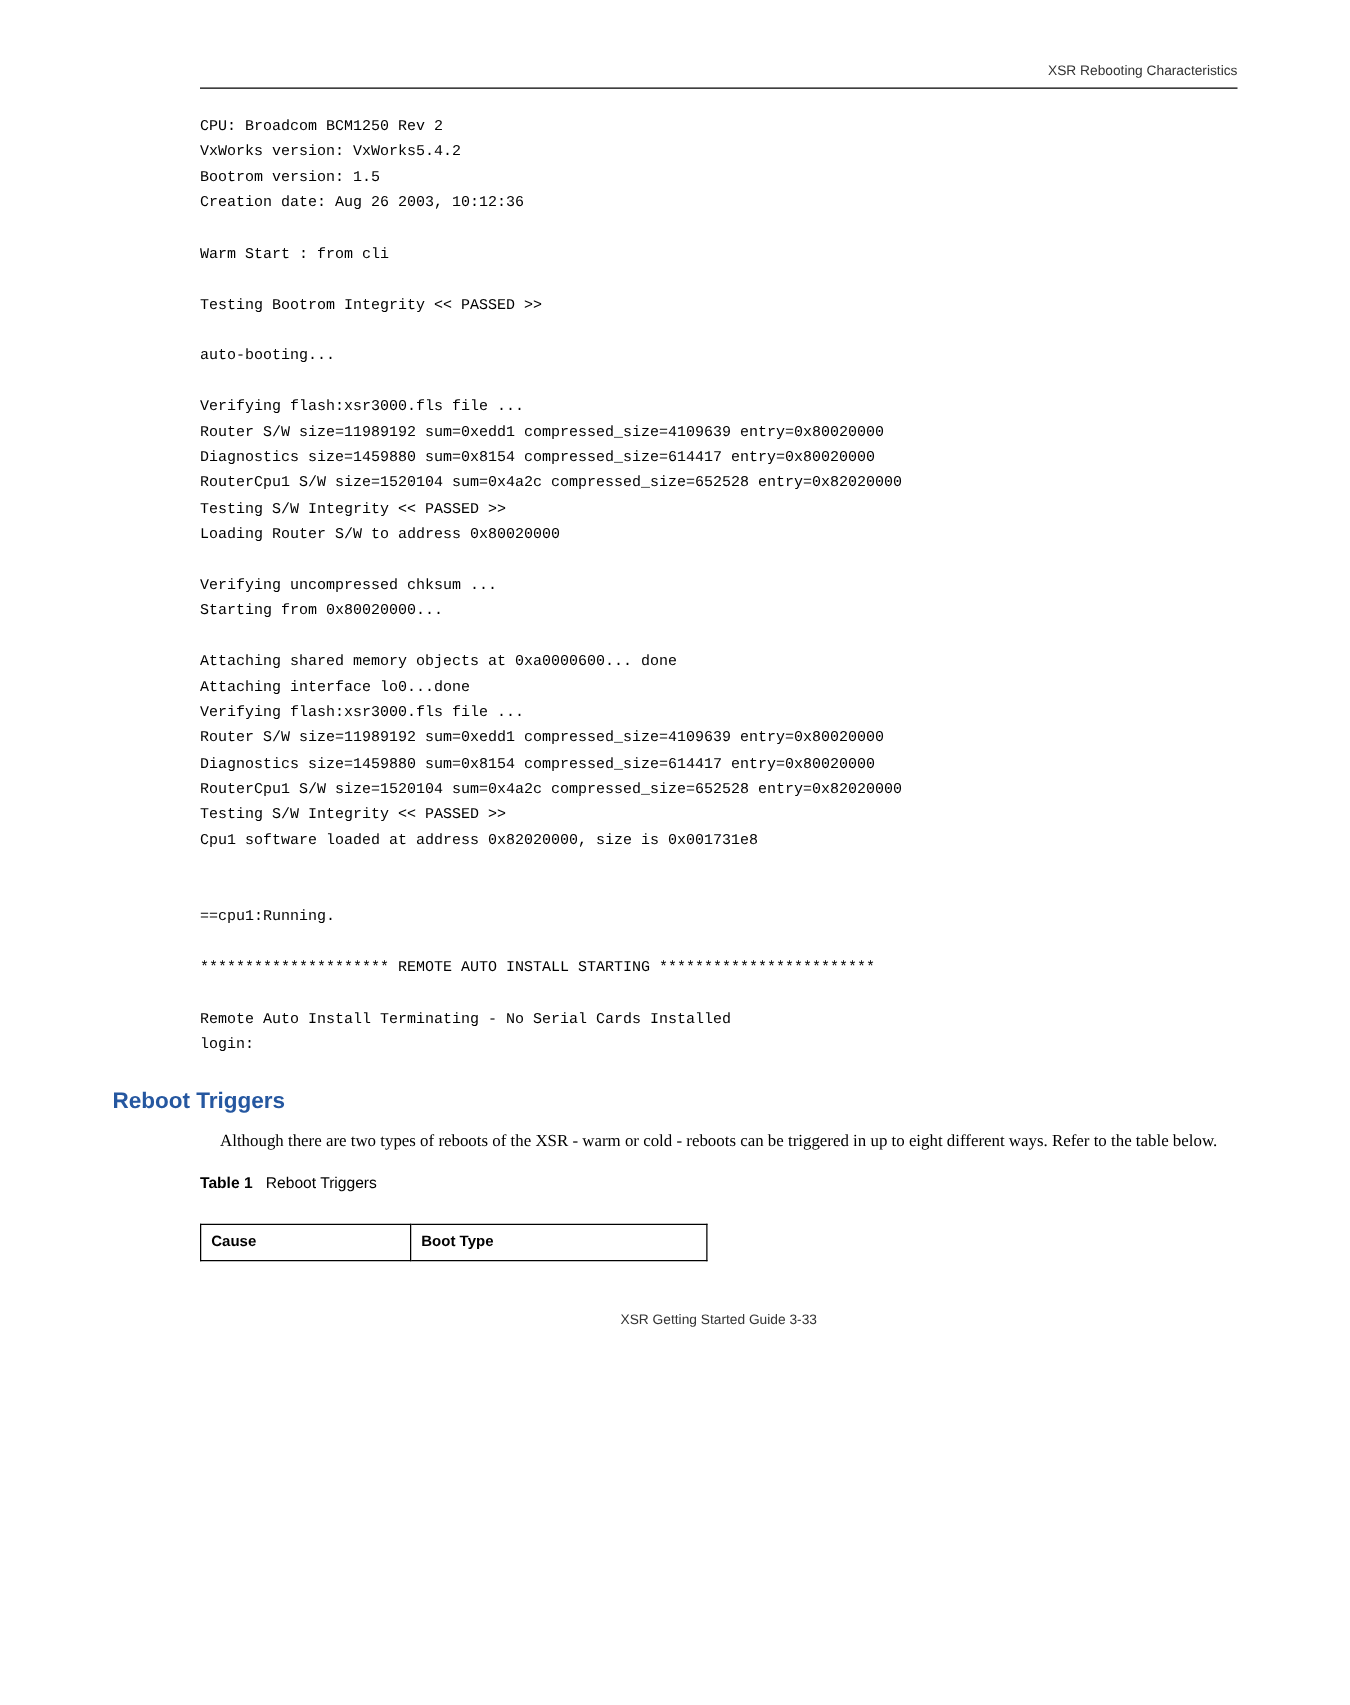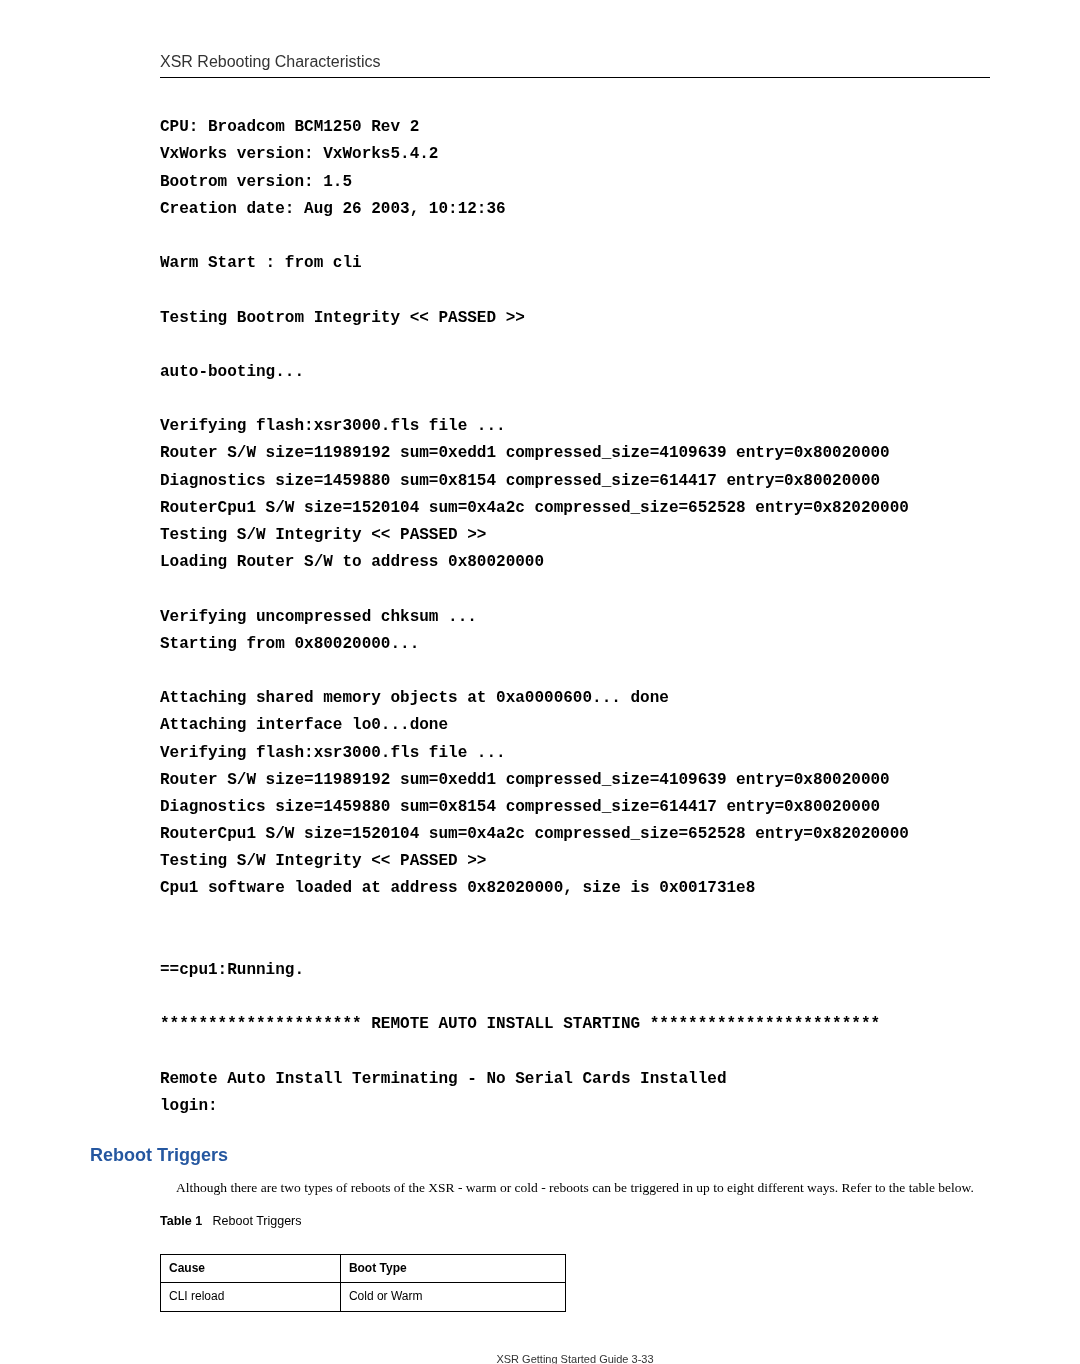--- a/index.html
+++ b/index.html
@@ -5,32 +5,32 @@
   body {
     font-family: "Book Antiqua", Palatino, "Palatino Linotype", Georgia, serif;
     font-size: 13.5px;
     color: #000;
     background: #fff;
     margin: 0;
     padding: 50px 90px 40px 160px;
     line-height: 1.45;
   }
   .top-right {
-    text-align: left;
+    text-align: right;
     font-family: Arial, Helvetica, sans-serif;
-    font-size: 16px;
+    font-size: 11px;
     color: #333;
     border-bottom: 1px solid #000;
     padding-bottom: 4px;
-    margin-bottom: 36px;
+    margin-bottom: 20px;
   }
   pre.code {
     font-family: "Courier New", Courier, monospace;
-    font-weight: bold;
-    font-size: 16px;
+    font-weight: normal;
+    font-size: 12px;
     white-space: pre-wrap;
     margin: 0 0 22px 0;
     line-height: 1.7;
   }
   h2.section {
     font-family: Arial, Helvetica, sans-serif;
     font-weight: bold;
     color: #2557a0;
     font-size: 18px;
     margin: 12px 0 10px -70px;
@@ -115,20 +115,16 @@
   <b>Table 1</b>
   &nbsp;&nbsp;<span>Reboot Triggers</span>
 </div>
 
 <table class="tbl">
   <tbody>
       <tr>
     <th>Cause</th>
     <th>Boot Type</th>
   </tr>
-  <tr>
-    <td>CLI reload</td>
-    <td>Cold or Warm</td>
-  </tr>
 </tbody>
   </table>
 
 <div class="footer">XSR Getting Started Guide   3-33</div>
 
 </body></html>

